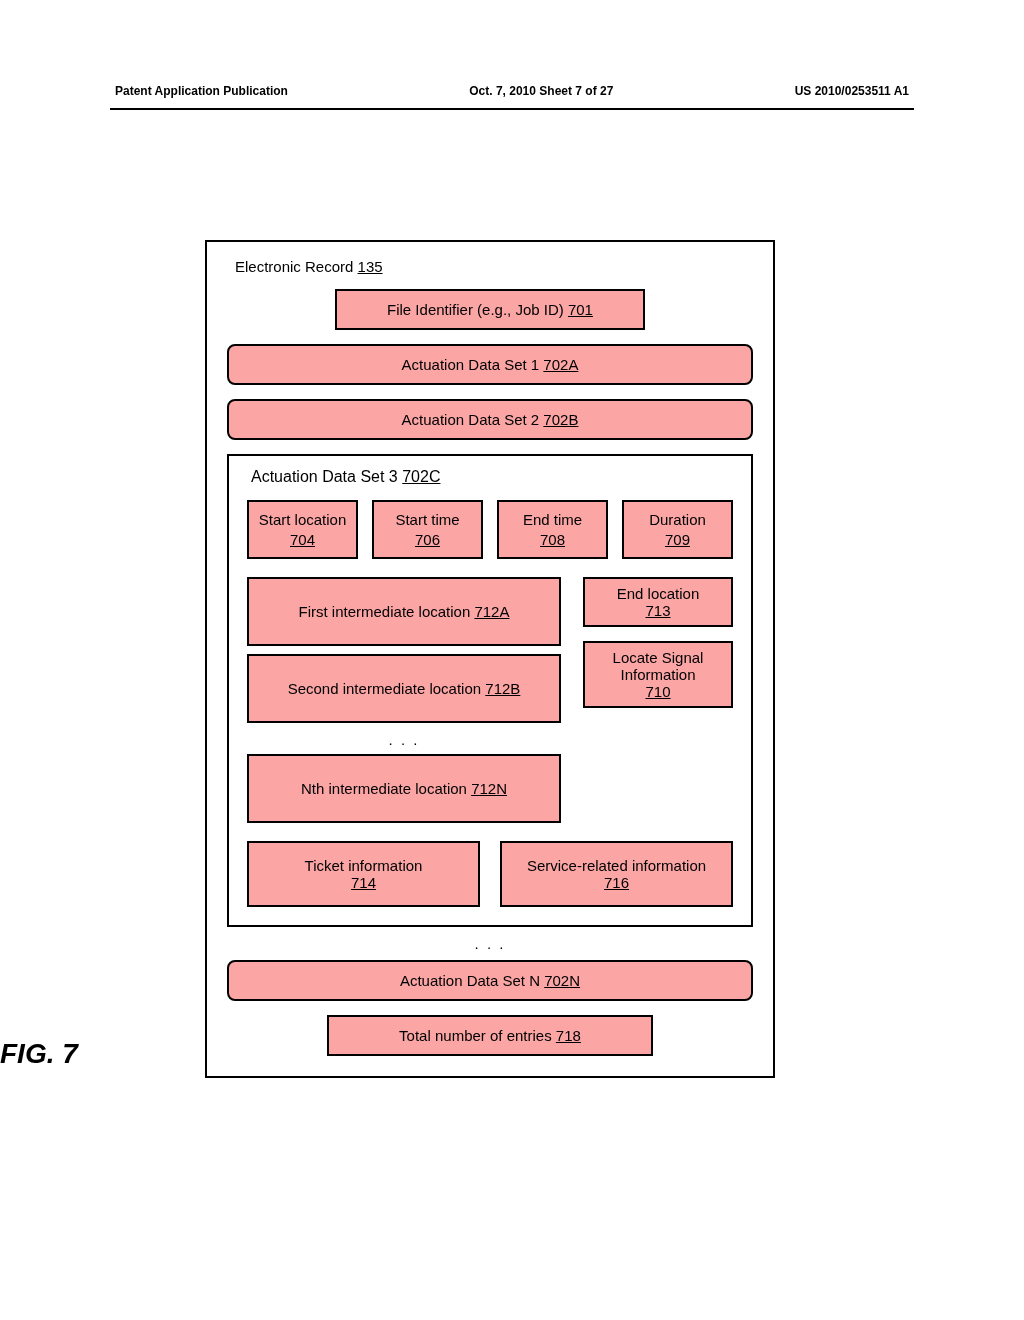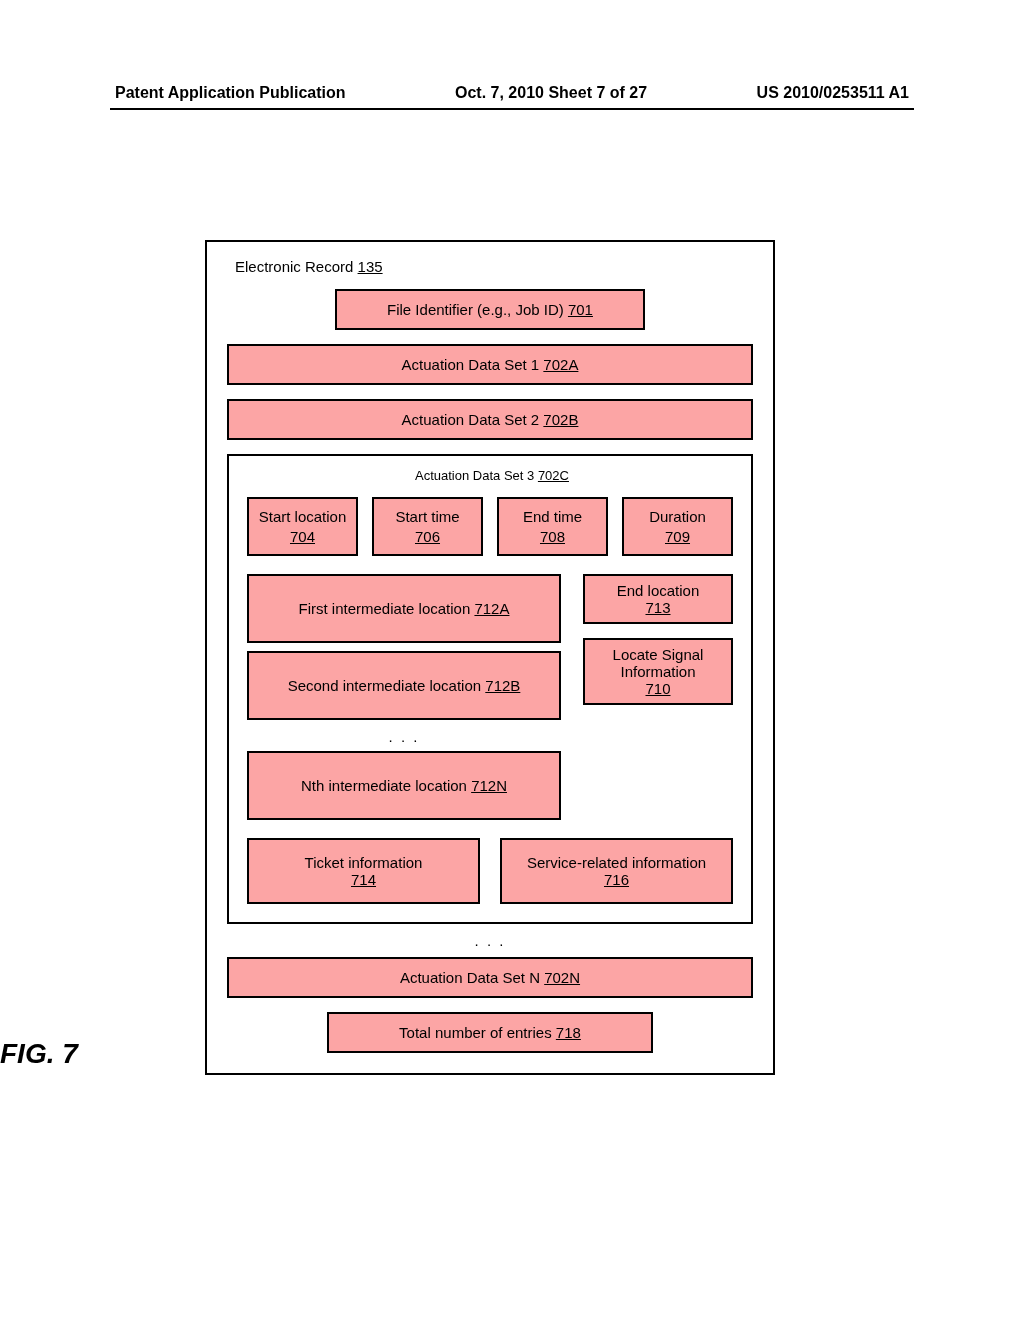--- a/index.html
+++ b/index.html
@@ -16,21 +16,21 @@
     height: 1320px;
     background: #ffffff;
   }
   .header-bar {
     position: absolute;
     top: 84px;
     left: 115px;
     right: 115px;
     display: flex;
     font-weight: bold;
-    font-size: 16px;
+    font-size: 12px;
   }
   .header-left  { flex: 0 0 auto; }
   .header-mid   { flex: 1 1 auto; text-align: center; }
   .header-right { flex: 0 0 auto; }
   .header-rule {
     position: absolute;
     top: 108px;
     left: 110px;
     right: 110px;
     border-top: 2px solid #000;
@@ -58,35 +58,35 @@
     box-sizing: border-box;
     background: #fca5a5;
   }
   .row-center {
     display: flex;
     justify-content: center;
     margin-bottom: 14px;
   }
   .row-full .blk {
     width: 100%;
+    border-radius: 8px;
   }
   .row-full {
     margin-bottom: 14px;
   }
 
   .set3 {
     border: 2px solid #000;
     padding: 10px 18px 18px 18px;
     margin-bottom: 8px;
     box-sizing: border-box;
   }
   .set3-title {
-    font-size: 13px;
+    font-size: 16px;
     margin: 2px 0 14px 4px;
-    text-align: center;
   }
   .quad {
     display: flex;
     justify-content: space-between;
     gap: 14px;
     margin-bottom: 18px;
   }
   .quad .blk {
     flex: 1 1 0;
     padding: 8px 4px;

